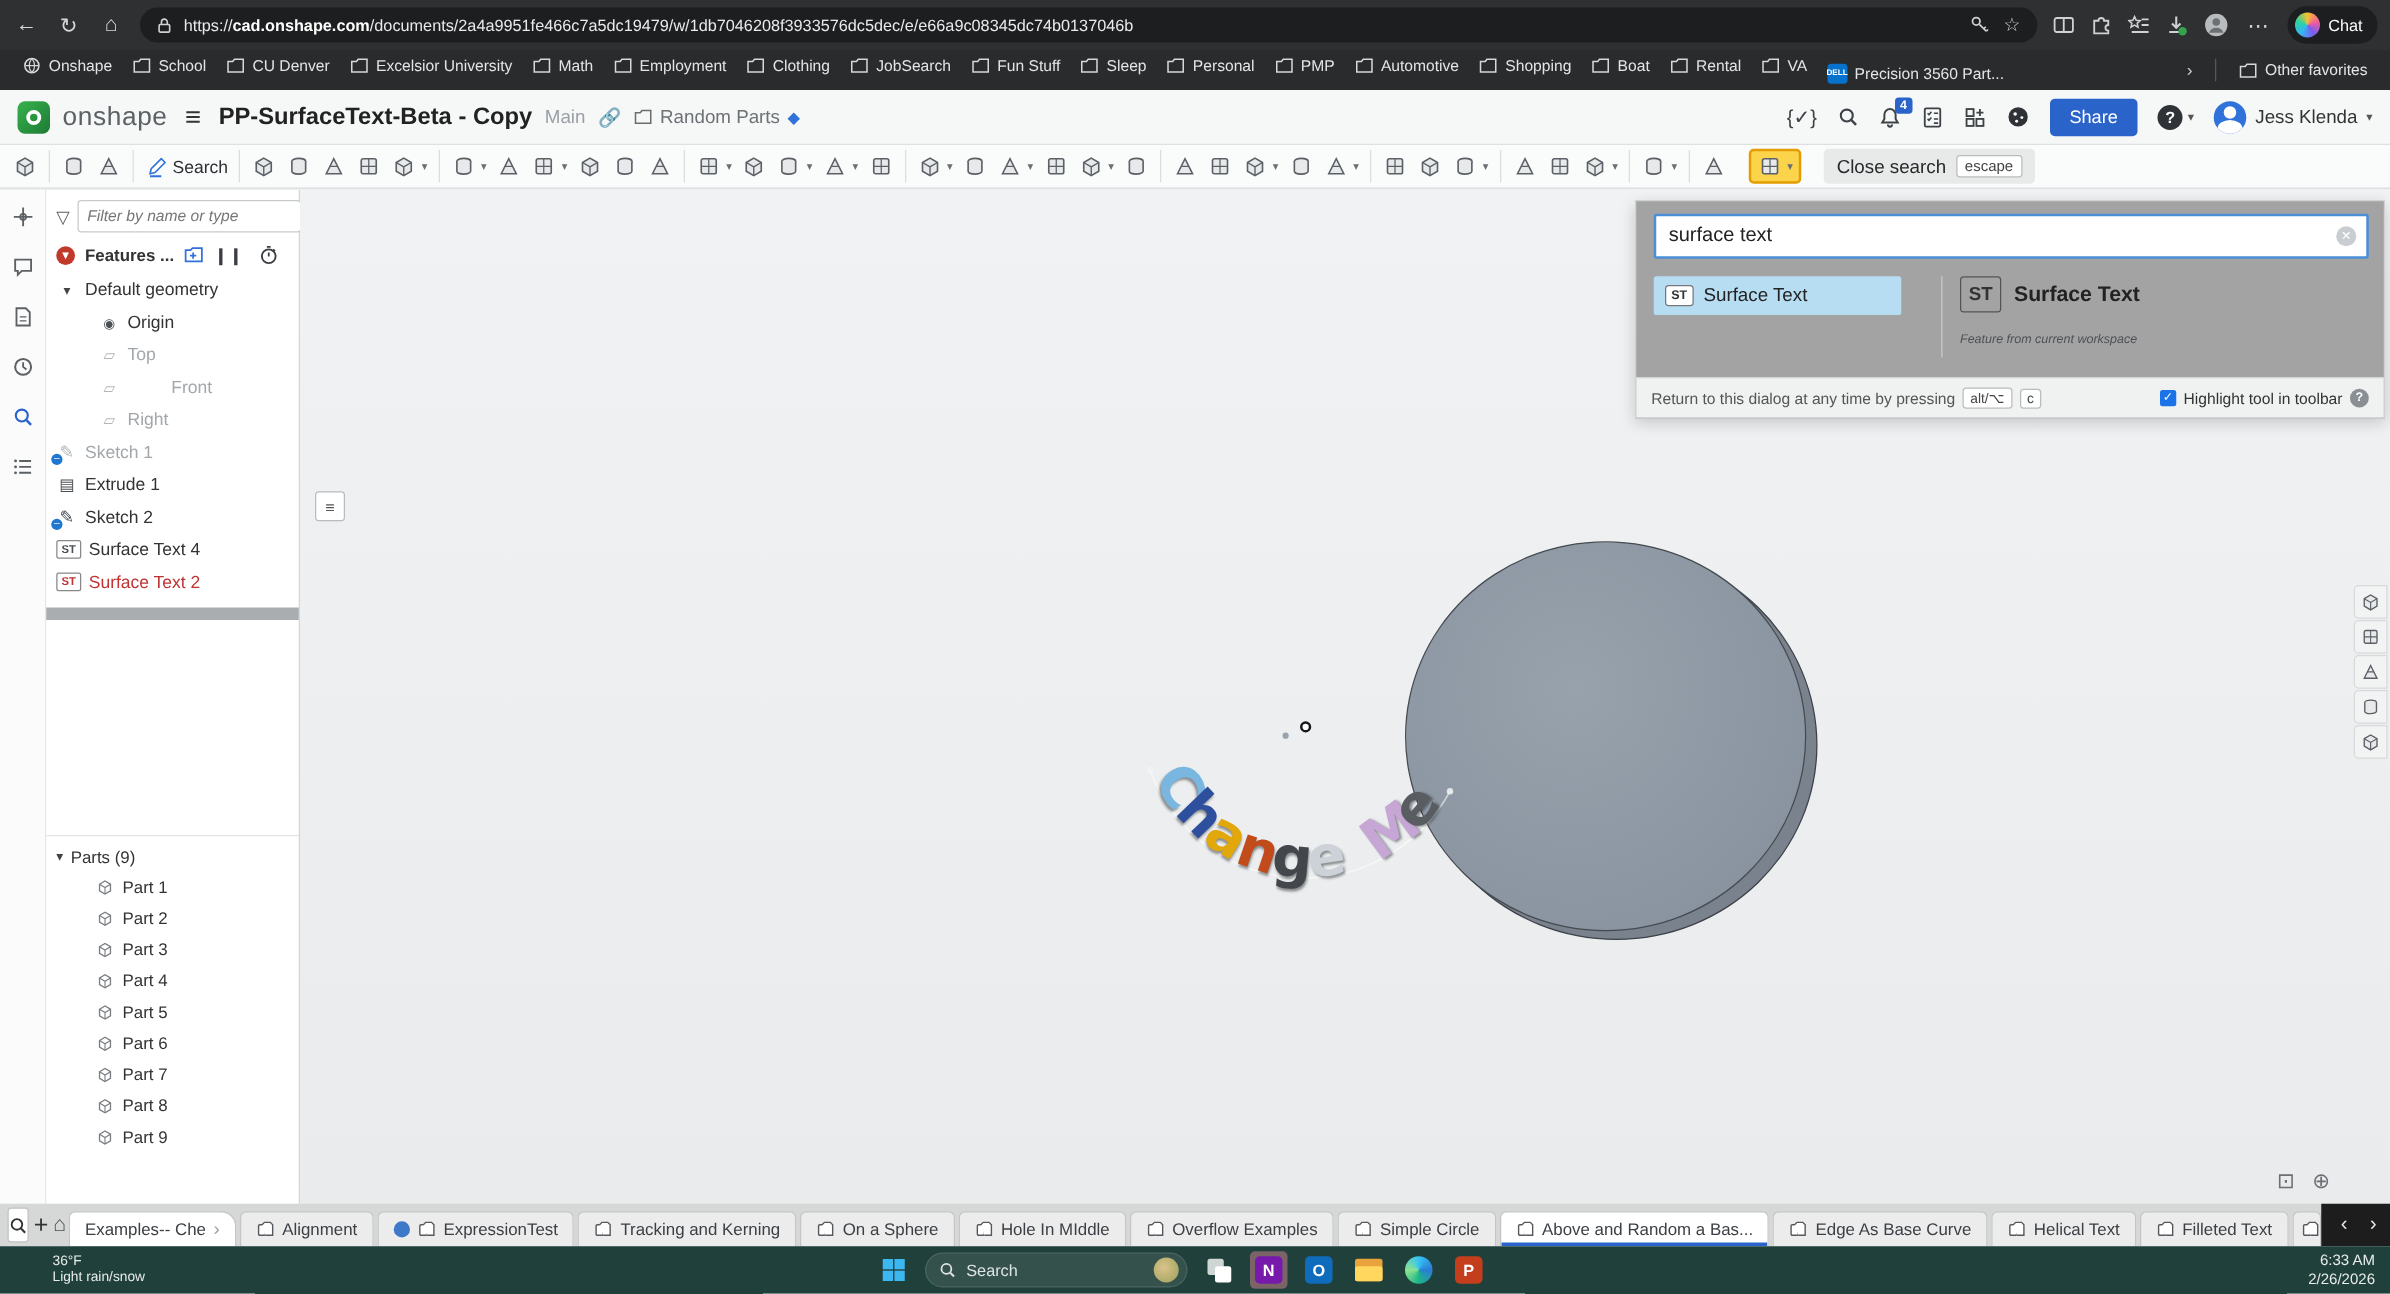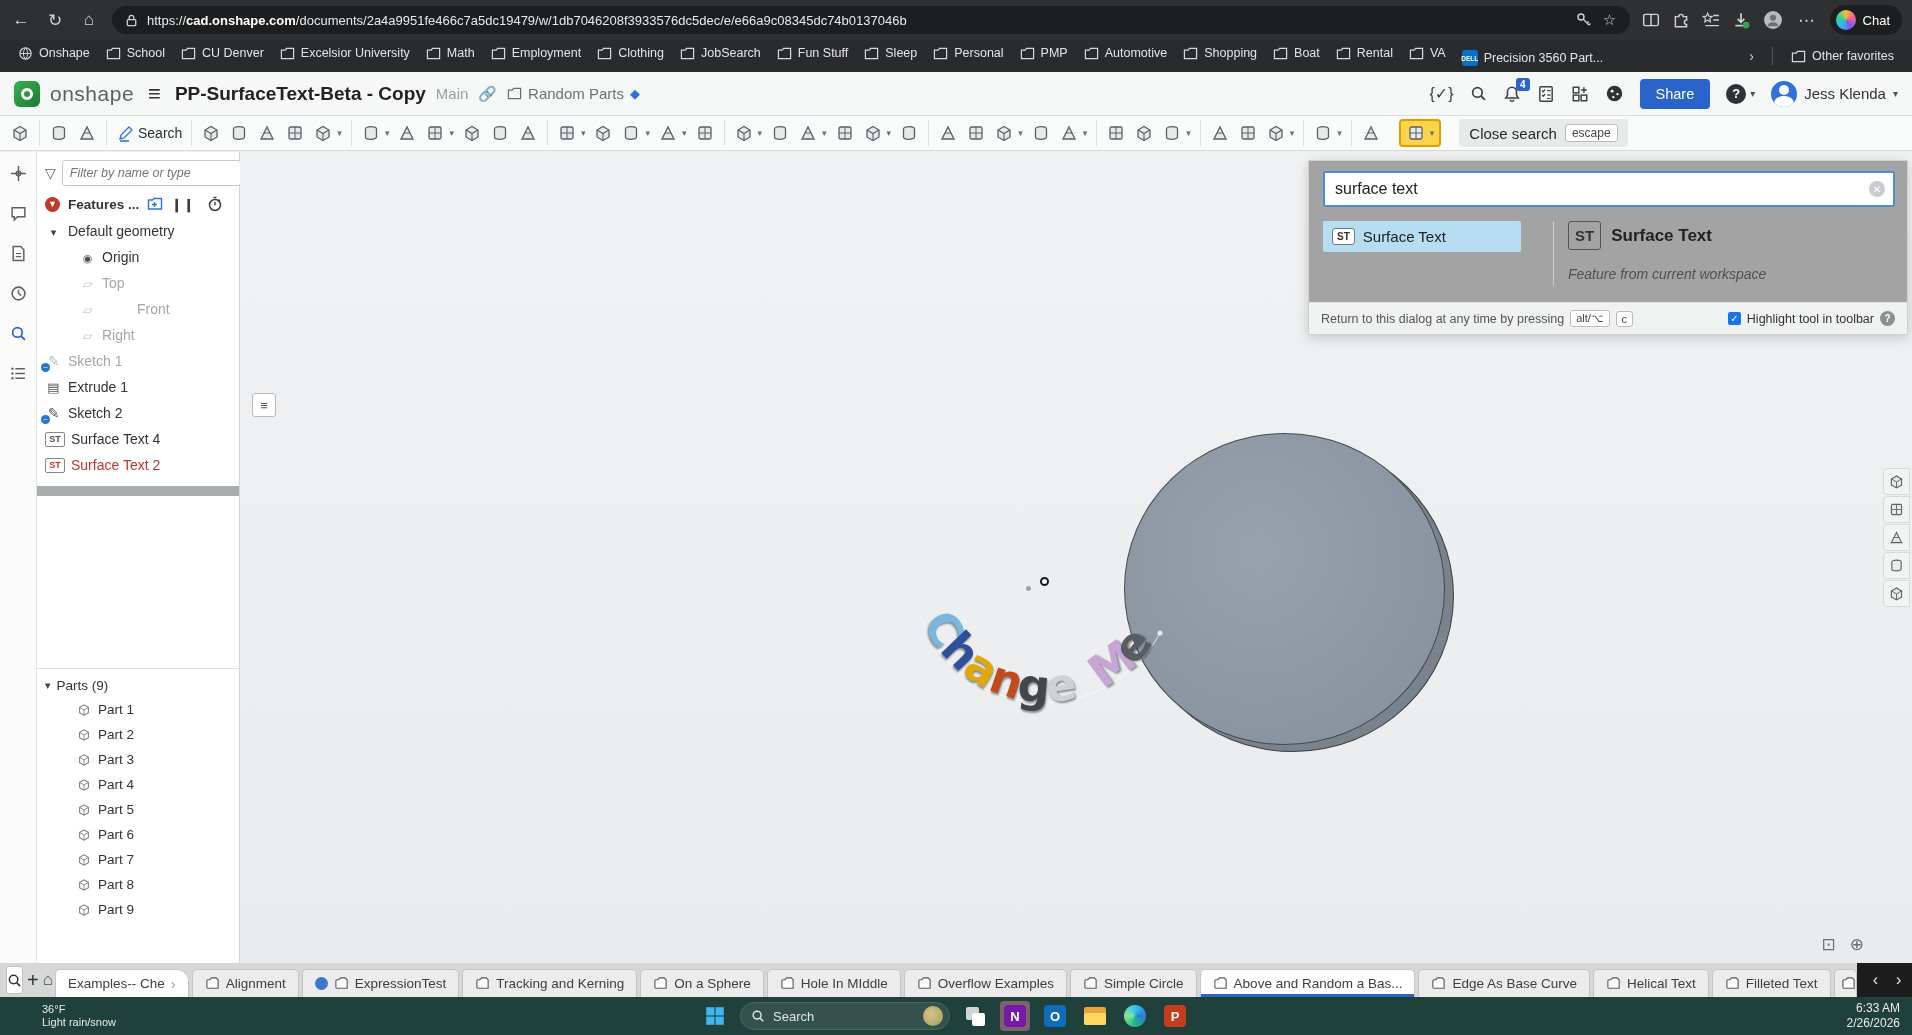--- a/index.html
+++ b/index.html
@@ -107,21 +107,21 @@
   #sbody{display:flex;padding:14px 14px 16px;gap:0;min-height:95px}
   #sresults{width:222px}
   #sresult{display:flex;align-items:center;gap:8px;background:#b7ddf3;border-radius:2px;padding:7px 9px;width:198px}
   .stbadge{border:1px solid #777;border-radius:3px;background:#fff;font-size:10px;font-weight:bold;color:#333;padding:2px 4px}
   #sresult .rlabel{font-size:15px;color:#222}
   #sdivider{width:1px;background:#ccc;margin:0 0 0 8px}
   #sdetail{padding-left:14px;flex:1}
   #sdetail .drow{display:flex;align-items:center;gap:10px}
   .stbig{border:1.5px solid #555;border-radius:3px;font-size:15px;font-weight:bold;color:#333;padding:5px 6px}
   #dtitle{font-size:17px;font-weight:bold;color:#222}
-  #dsub{font-style:italic;color:#4d5155;font-size:14px;margin-top:16px}
+  #dsub{font-style:italic;color:#4d5155;font-size:10px;margin-top:16px}
   #sfooter{background:#f0f1f1;border-top:1px solid #e0e2e3;display:flex;align-items:center;padding:7px 12px;gap:6px;font-size:12.5px;color:#555}
   #sfooter .kc{font-size:11px;padding:1px 5px}
   #sf-right{margin-left:auto;display:flex;align-items:center;gap:6px}
   #hcheck{width:13px;height:13px;background:#1a73e8;border-radius:2px;color:#fff;font-size:10px;line-height:13px;text-align:center}
   #sfhelp{width:15px;height:15px;border-radius:50%;background:#8a8f93;color:#fff;font-size:10px;font-weight:bold;display:flex;align-items:center;justify-content:center}
   
   #tabbar{position:absolute;left:0;right:0;bottom:38px;height:34px;background:#d6d8d8;display:flex;align-items:flex-end;padding:0 0 0 4px}
   .tb-tool{width:28px;height:28px;margin:0 2px 3px;display:flex;align-items:center;justify-content:center;border-radius:3px;color:#333;font-size:15px}
   .tb-tool.white{background:#fff;border:1px solid #bfc1c2}
   .ostab{height:28px;background:#ececec;border:1px solid #c3c5c6;border-bottom:none;border-radius:5px 5px 0 0;margin-right:3px;display:flex;align-items:center;gap:6px;padding:0 12px;font-size:13.5px;color:#3c4044;white-space:nowrap}

